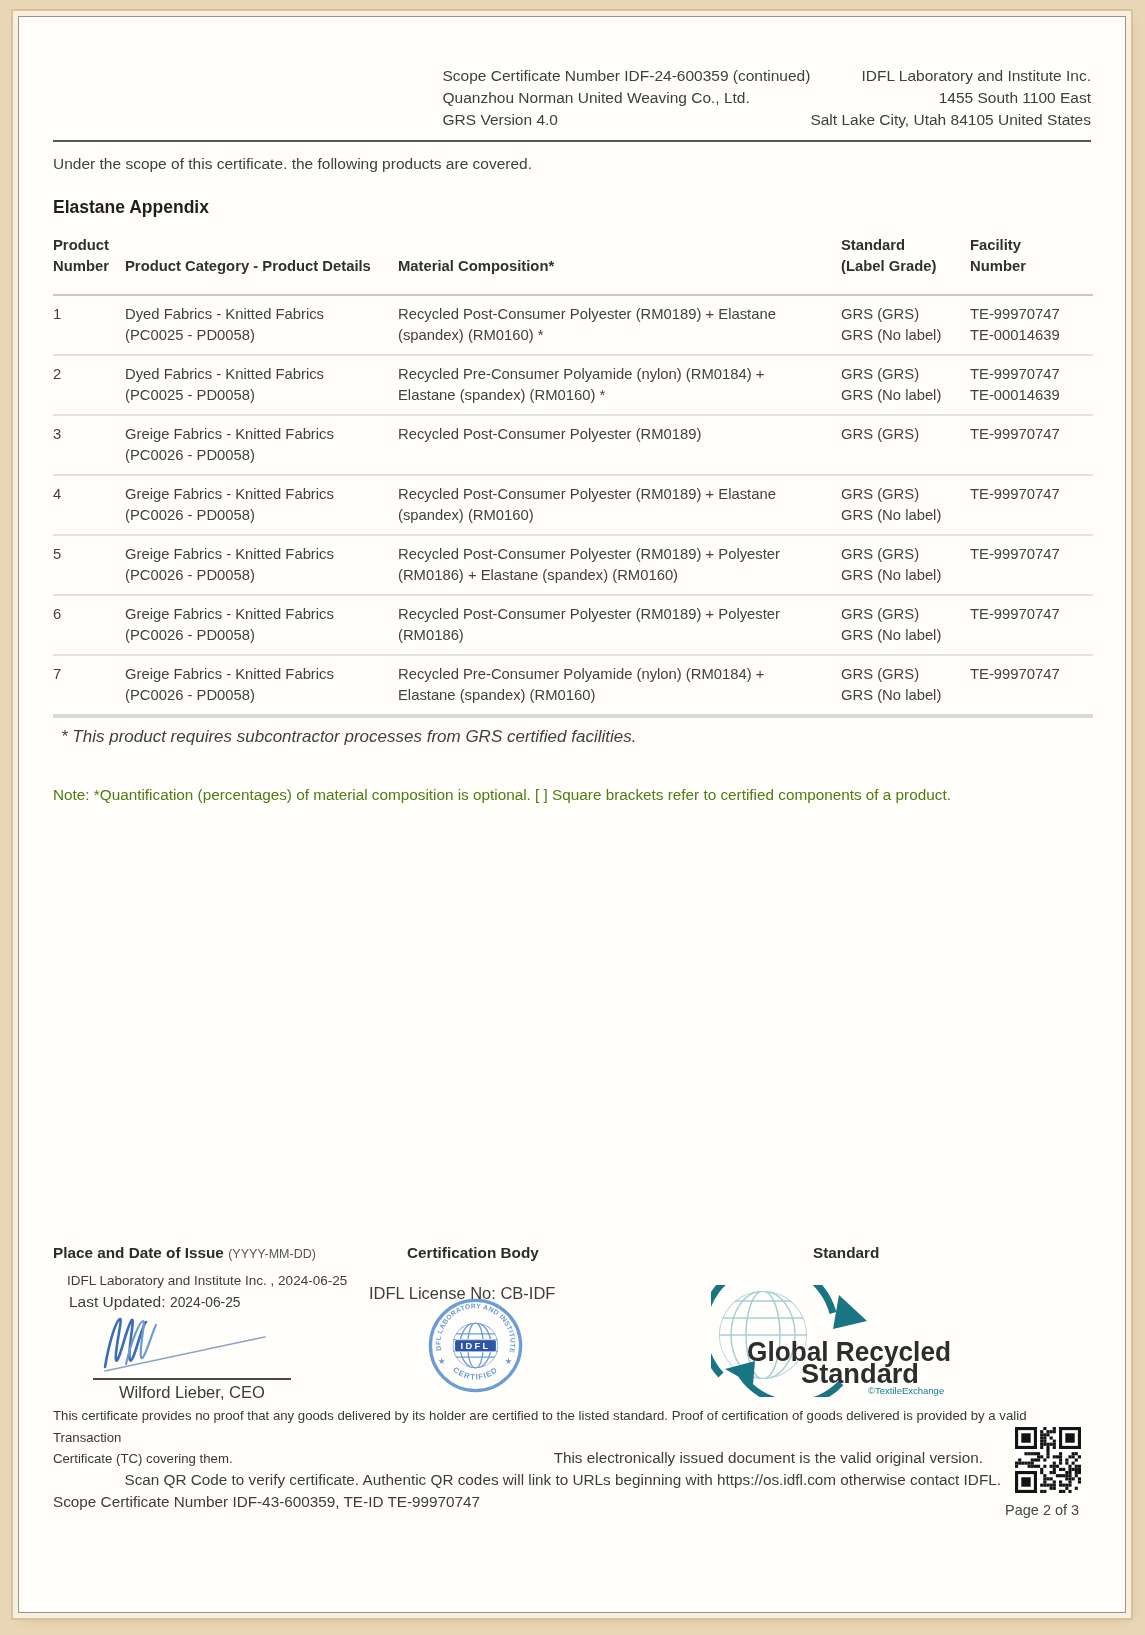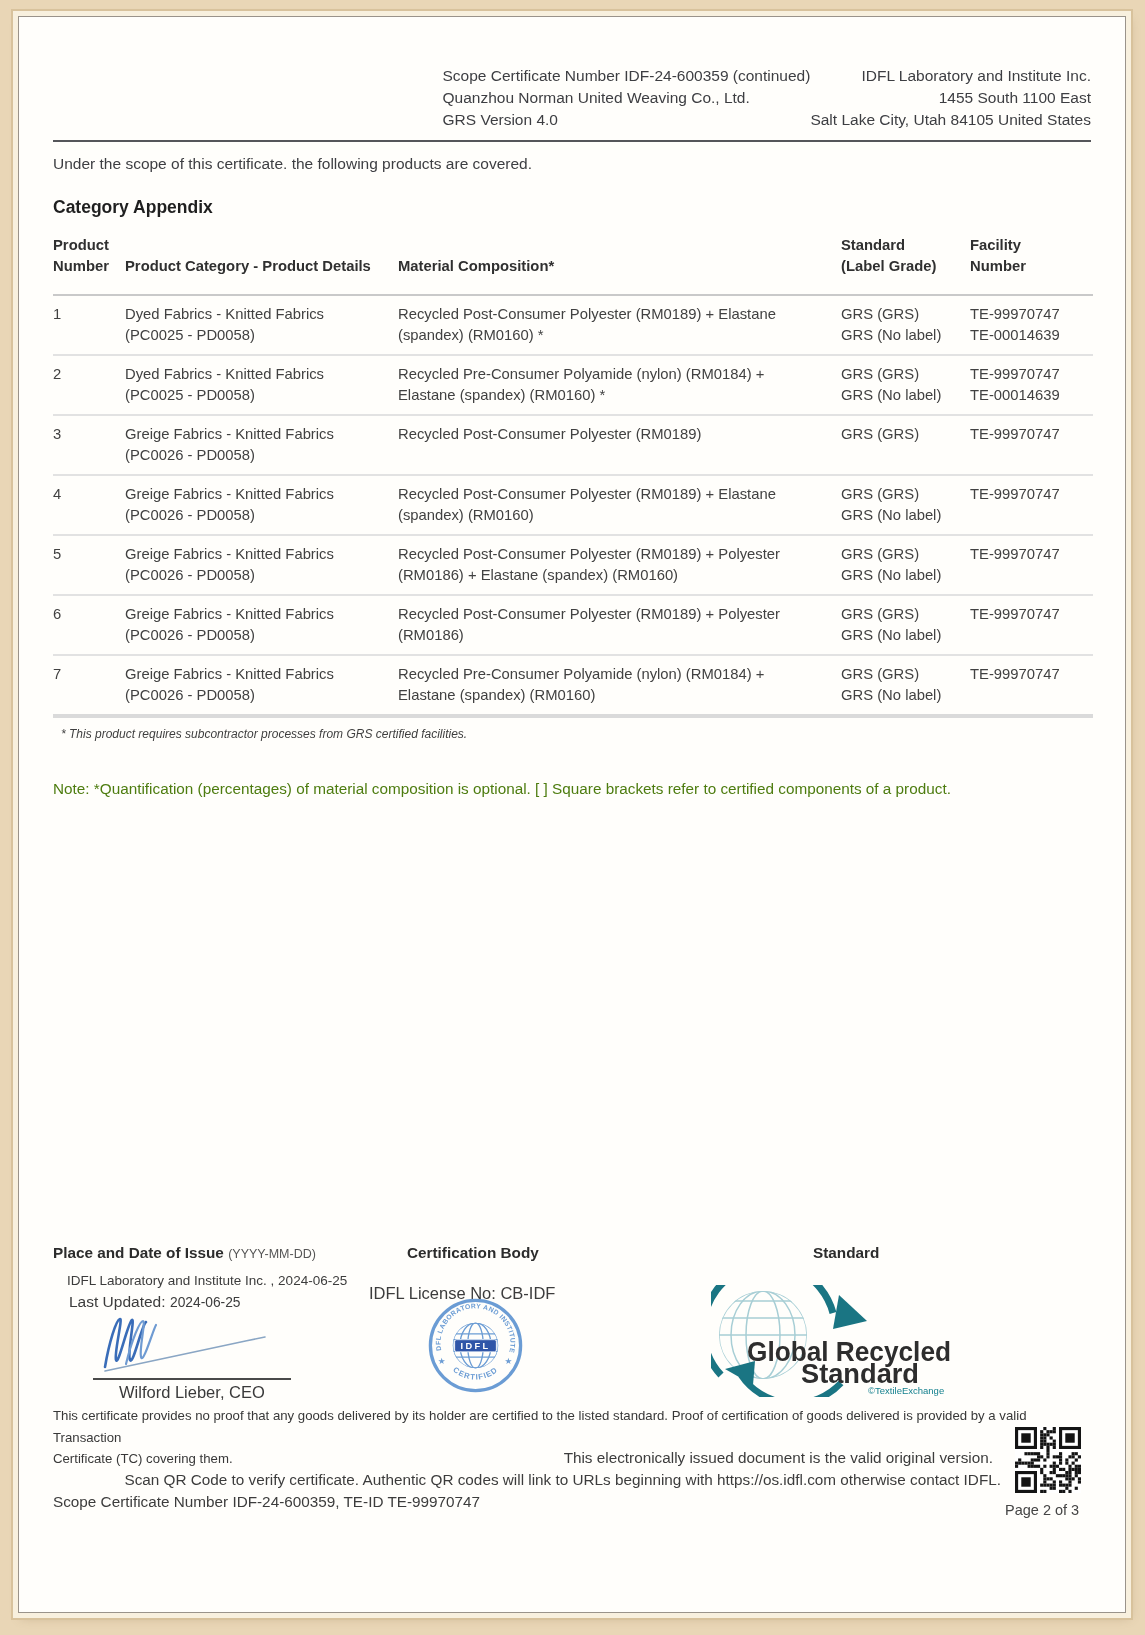--- a/index.html
+++ b/index.html
@@ -30,36 +30,36 @@
   table.products thead td{
     font-weight:bold;color:#303030;font-size:14.8px;line-height:21px;
     vertical-align:bottom;padding:0 6px 17px 0;border-bottom:2px solid #c9c9c9;
   }
   table.products tbody td{
     color:#414141;font-size:14.8px;line-height:21px;vertical-align:top;
     padding:8px 6px 8px 0;border-bottom:2px solid #e2e2e2;
   }
   table.products tbody tr:last-child td{border-bottom:4px solid #dadada;}
 
-  .footnote{margin:9px 0 0 0;padding-left:8px;font-size:12px;font-style:italic;color:#3f3f3f;}
+  .footnote{margin:9px 0 0 0;padding-left:8px;font-size:17px;font-style:italic;color:#3f3f3f;}
   .comp-note{margin:39px 0 0 0;font-size:15.3px;color:#4d7c0f;}
 
   
   .abs{position:absolute;}
   .f-heading{font-size:15.3px;font-weight:bold;color:#2c2c2c;white-space:nowrap;}
   .f-heading .fmt{font-weight:normal;font-size:12.5px;color:#555;}
   .f-issuer{left:48px;top:1256px;font-size:13.5px;color:#3c3c3c;white-space:nowrap;}
   .f-updated{left:50px;top:1276px;white-space:nowrap;color:#3c3c3c;}
   .f-updated .lbl{font-size:15.5px;}
   .f-updated .val{font-size:13.8px;}
   .sig-line{left:74px;top:1361px;width:198px;border-top:2px solid #4a4a4a;}
   .f-signatory{left:100px;top:1366px;font-size:16.5px;color:#3a3a3a;white-space:nowrap;}
   .f-license{left:350px;top:1251px;font-size:16.5px;color:#3c3c3c;white-space:nowrap;margin-top:16px;}
   .f-disclaimer{left:34px;top:1388px;width:1002px;font-size:13.2px;line-height:21.5px;color:#383838;}
-  .f-valid{right:132px;top:1432px;font-size:15.3px;color:#3c3c3c;white-space:nowrap;text-align:right;}
+  .f-valid{right:142px;top:1432px;font-size:15.3px;color:#3c3c3c;white-space:nowrap;text-align:right;}
   .f-scan{right:124px;top:1454px;font-size:15.3px;color:#3c3c3c;white-space:nowrap;text-align:right;}
   .f-scope{left:34px;top:1476px;font-size:15.3px;color:#3c3c3c;white-space:nowrap;}
   .f-page{left:986px;top:1485px;font-size:14.5px;color:#454545;white-space:nowrap;}
 </style>
 </head>
 <body>
 
 <div class="page">
   <div class="content">
 
@@ -67,21 +67,21 @@
       <div class="hdr-left" data-bind="header.left">Scope Certificate Number IDF-24-600359 (continued)
 Quanzhou Norman United Weaving Co., Ltd.
 GRS Version 4.0</div>
       <div class="hdr-right" data-bind="header.right">IDFL Laboratory and Institute Inc.
 1455 South 1100 East
 Salt Lake City, Utah 84105 United States</div>
     </div>
     <hr class="hdr-rule">
 
     <p class="intro" data-bind="intro">Under the scope of this certificate. the following products are covered.</p>
-    <h2 class="section-title" data-bind="products.title">Category Appendix</h2>
+    <h2 class="section-title" data-bind="products.title">Elastane Appendix</h2>
 
     <table class="products">
       <colgroup>
         <col style="width:72px">
           <col style="width:273px">
           <col style="width:443px">
           <col style="width:129px">
           <col style="width:123px">
       </colgroup>
       <thead>
@@ -251,21 +251,21 @@
     </g>
     <text x="36" y="76" font-size="28" font-weight="bold" fill="#2d2d2d" textLength="204" lengthAdjust="spacingAndGlyphs" data-bind="footer.standard.logo_line1">Global Recycled</text>
     <text x="90" y="98" font-size="28" font-weight="bold" fill="#2d2d2d" textLength="118" lengthAdjust="spacingAndGlyphs" data-bind="footer.standard.logo_line2">Standard</text>
     <text x="157" y="109" font-size="9.5" fill="#16818f" data-bind="footer.standard.logo_credit">©TextileExchange</text>
   </svg>
 
   <div class="abs f-disclaimer" data-bind="footer.disclaimer">This certificate provides no proof that any goods delivered by its holder are certified to the listed standard. Proof of certification of goods delivered is provided by a valid Transaction
 Certificate (TC) covering them.</div>
   <div class="abs f-valid" data-bind="footer.valid_original">This electronically issued document is the valid original version.</div>
   <div class="abs f-scan" data-bind="footer.qr_instruction">Scan QR Code to verify certificate. Authentic QR codes will link to URLs beginning with https://os.idfl.com otherwise contact IDFL.</div>
-  <div class="abs f-scope" data-bind="footer.scope_line">Scope Certificate Number IDF-24-600359, TE-ID TE-99970747</div>
+  <div class="abs f-scope" data-bind="footer.scope_line">Scope Certificate Number IDF-43-600359, TE-ID TE-99970747</div>
 
   <svg class="abs" style="left:996px;top:1410px;" width="66" height="66" viewBox="0 0 63 63">
       <rect width="63" height="63" fill="#ffffff"></rect>
       <rect x="27" y="0" width="3" height="3" fill="#141414"></rect>
       <rect x="36" y="0" width="3" height="3" fill="#141414"></rect>
       <rect x="24" y="3" width="3" height="3" fill="#141414"></rect>
       <rect x="30" y="3" width="3" height="3" fill="#141414"></rect>
       <rect x="33" y="3" width="3" height="3" fill="#141414"></rect>
       <rect x="36" y="3" width="3" height="3" fill="#141414"></rect>
       <rect x="24" y="6" width="3" height="3" fill="#141414"></rect>

